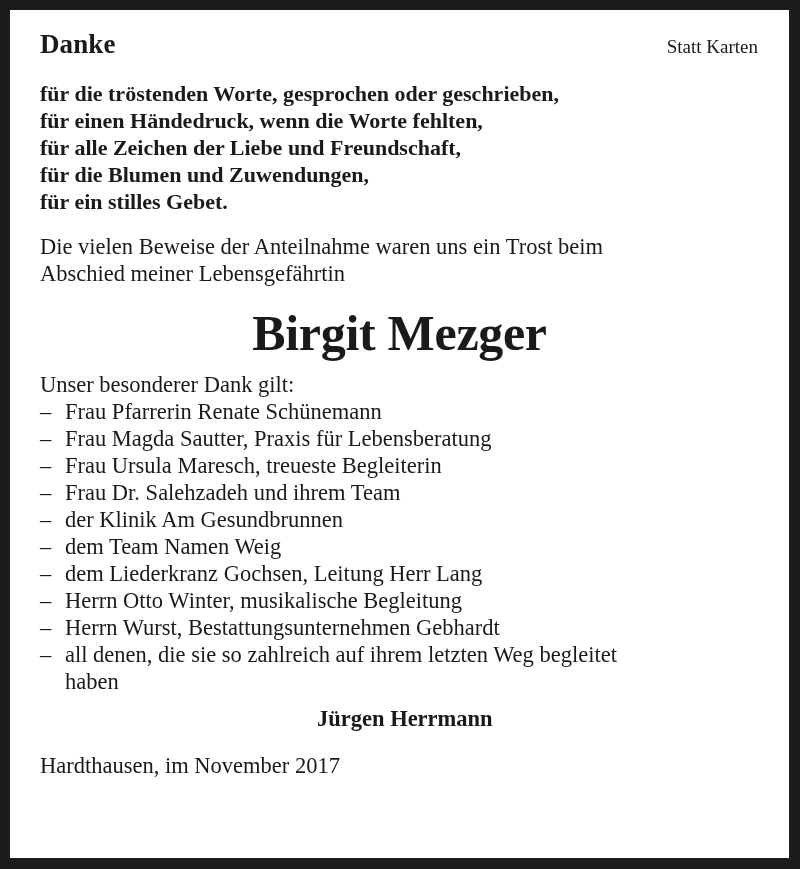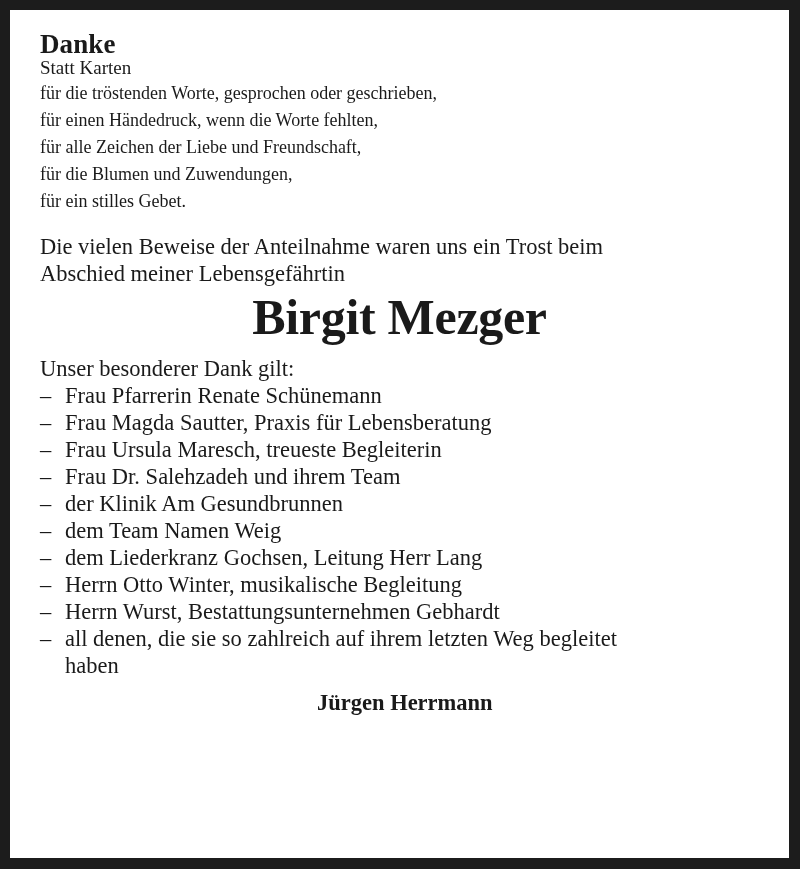--- a/index.html
+++ b/index.html
@@ -32,59 +32,59 @@
     color: #1a1a1a;
   }
 
   
   .header-row {
     display: flex;
     align-items: baseline;
     justify-content: space-between;
     padding-top: 21px;
     height: 40px;
-    flex-direction: column;
   }
   .danke {
     font-size: 27px;
     font-weight: bold;
     letter-spacing: 0.1px;
     line-height: 1;
   }
   .statt-karten {
     font-size: 19px;
     font-weight: normal;
     line-height: 1;
     padding-right: 1px;
   }
 
   
   .verse {
     margin-top: 9px;
-    font-size: 18px;
-    line-height: 27px;
+    font-size: 22px;
+    line-height: 27px;
+    font-weight: bold;
   }
   .verse-line {
     white-space: nowrap;
   }
 
   
   .intro {
     margin-top: 18px;
     font-size: 22.5px;
     line-height: 27px;
   }
   .intro-line {
     white-space: nowrap;
   }
 
   
   .name-wrap {
     text-align: center;
-    margin-top: 0;
+    margin-top: 16px;
   }
   .deceased-name {
     font-size: 50px;
     font-weight: bold;
     line-height: 60px;
     letter-spacing: -0.3px;
     display: inline-block;
   }
 
   
@@ -215,15 +215,16 @@
           <span>all denen, die sie so zahlreich auf ihrem letzten Weg begleitet</span>
           <span class="cont">haben</span>
         </span>
       </li>
     </ul>
 
     <div class="signature">
       <div class="sig-name">Jürgen Herrmann</div>
     </div>
 
+    <div class="place-date">Hardthausen, im November 2017</div>
 
   </div>
 </div>
 
 </body></html>

